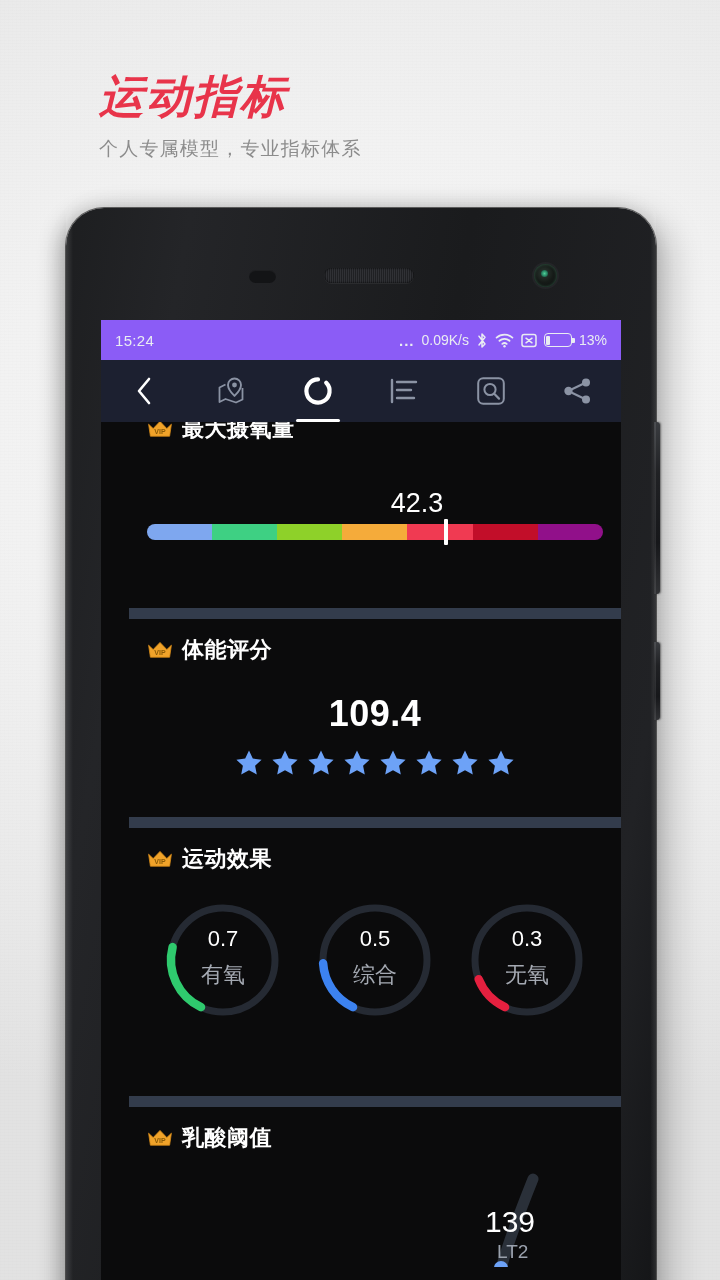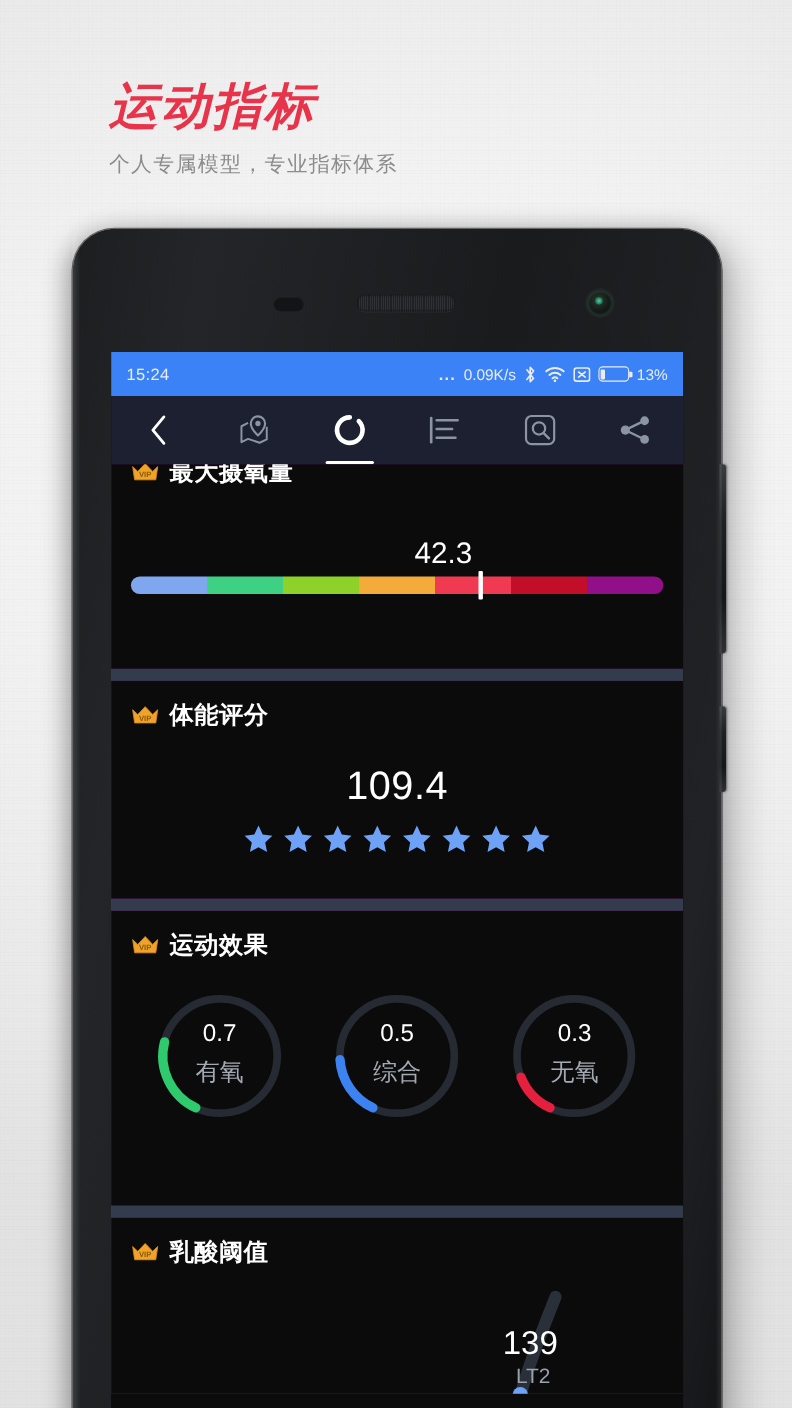--- a/index.html
+++ b/index.html
@@ -95,21 +95,21 @@
   
   .screen {
     position:absolute; left:35px; top:112px;
     width:520px; height:988px;
     background:#0b0b0c;
     overflow:hidden;
   }
 
   
   .statusbar {
-    height:40px; background:#3b82f6; color:#e9ecf2;
+    height:40px; background:#8b5cf6; color:#e9ecf2;
     display:flex; align-items:center; padding:0 14px;
     font-size:15px;
   }
   .statusbar .time { letter-spacing:0.3px; }
   .statusbar .right {
     margin-left:auto; display:flex; align-items:center; gap:7px; font-size:14px;
   }
   .dots3 { letter-spacing:1px; font-weight:bold; font-size:15px; }
   .ico { display:inline-block; }
   svg.sico { display:block; }
@@ -133,21 +133,21 @@
     flex:1; display:flex; align-items:center; justify-content:center; height:100%;
     position:relative;
   }
   .tbitem svg { display:block; }
   .tb-underline {
     position:absolute; bottom:0; height:3px; background:#ffffff; border-radius:2px;
     width:44px;
   }
 
   
-  .content { background:#a21caf; }
+  .content { background:#14532d;margin-left:28px; }
   .divider { height:11px; background:#333c4c; }
 
   .section { background:#0b0b0c; padding:0 18px; position:relative; }
   .sec-title { display:flex; align-items:center; gap:9px; padding-top:16px; }
   .sec-title .ttl { color:#ffffff; font-size:22px; font-weight:bold; letter-spacing:0.5px; }
   .crown { width:26px; height:20px; display:block; flex:none; }
 
   
   .sec-vo2 { height:186px; overflow:hidden; }
   .sec-vo2 .sec-title { padding-top:0; margin-top:-8px; }
@@ -173,21 +173,21 @@
   .grad-labels {
     display:flex; margin-top:9px;
   }
   .grad-labels span {
     flex:1; text-align:center; color:#9ba0a9; font-size:18px; letter-spacing:0.5px;
   }
 
   
   .sec-score { height:198px; }
   .score-value {
-    text-align:center; color:#fff; font-size:36px; font-weight:normal;
+    text-align:center; color:#fff; font-size:36px; font-weight:bold;
     margin-top:28px; letter-spacing:0.5px;
   }
   .stars { display:flex; justify-content:center; gap:8px; margin-top:14px; }
   .stars svg { display:block; }
 
   
   .sec-effect { height:268px; }
   .gauges { display:flex; justify-content:space-around; margin-top:24px; }
   .gauge { position:relative; width:124px; height:124px; }
   .gauge svg { position:absolute; inset:0; }

